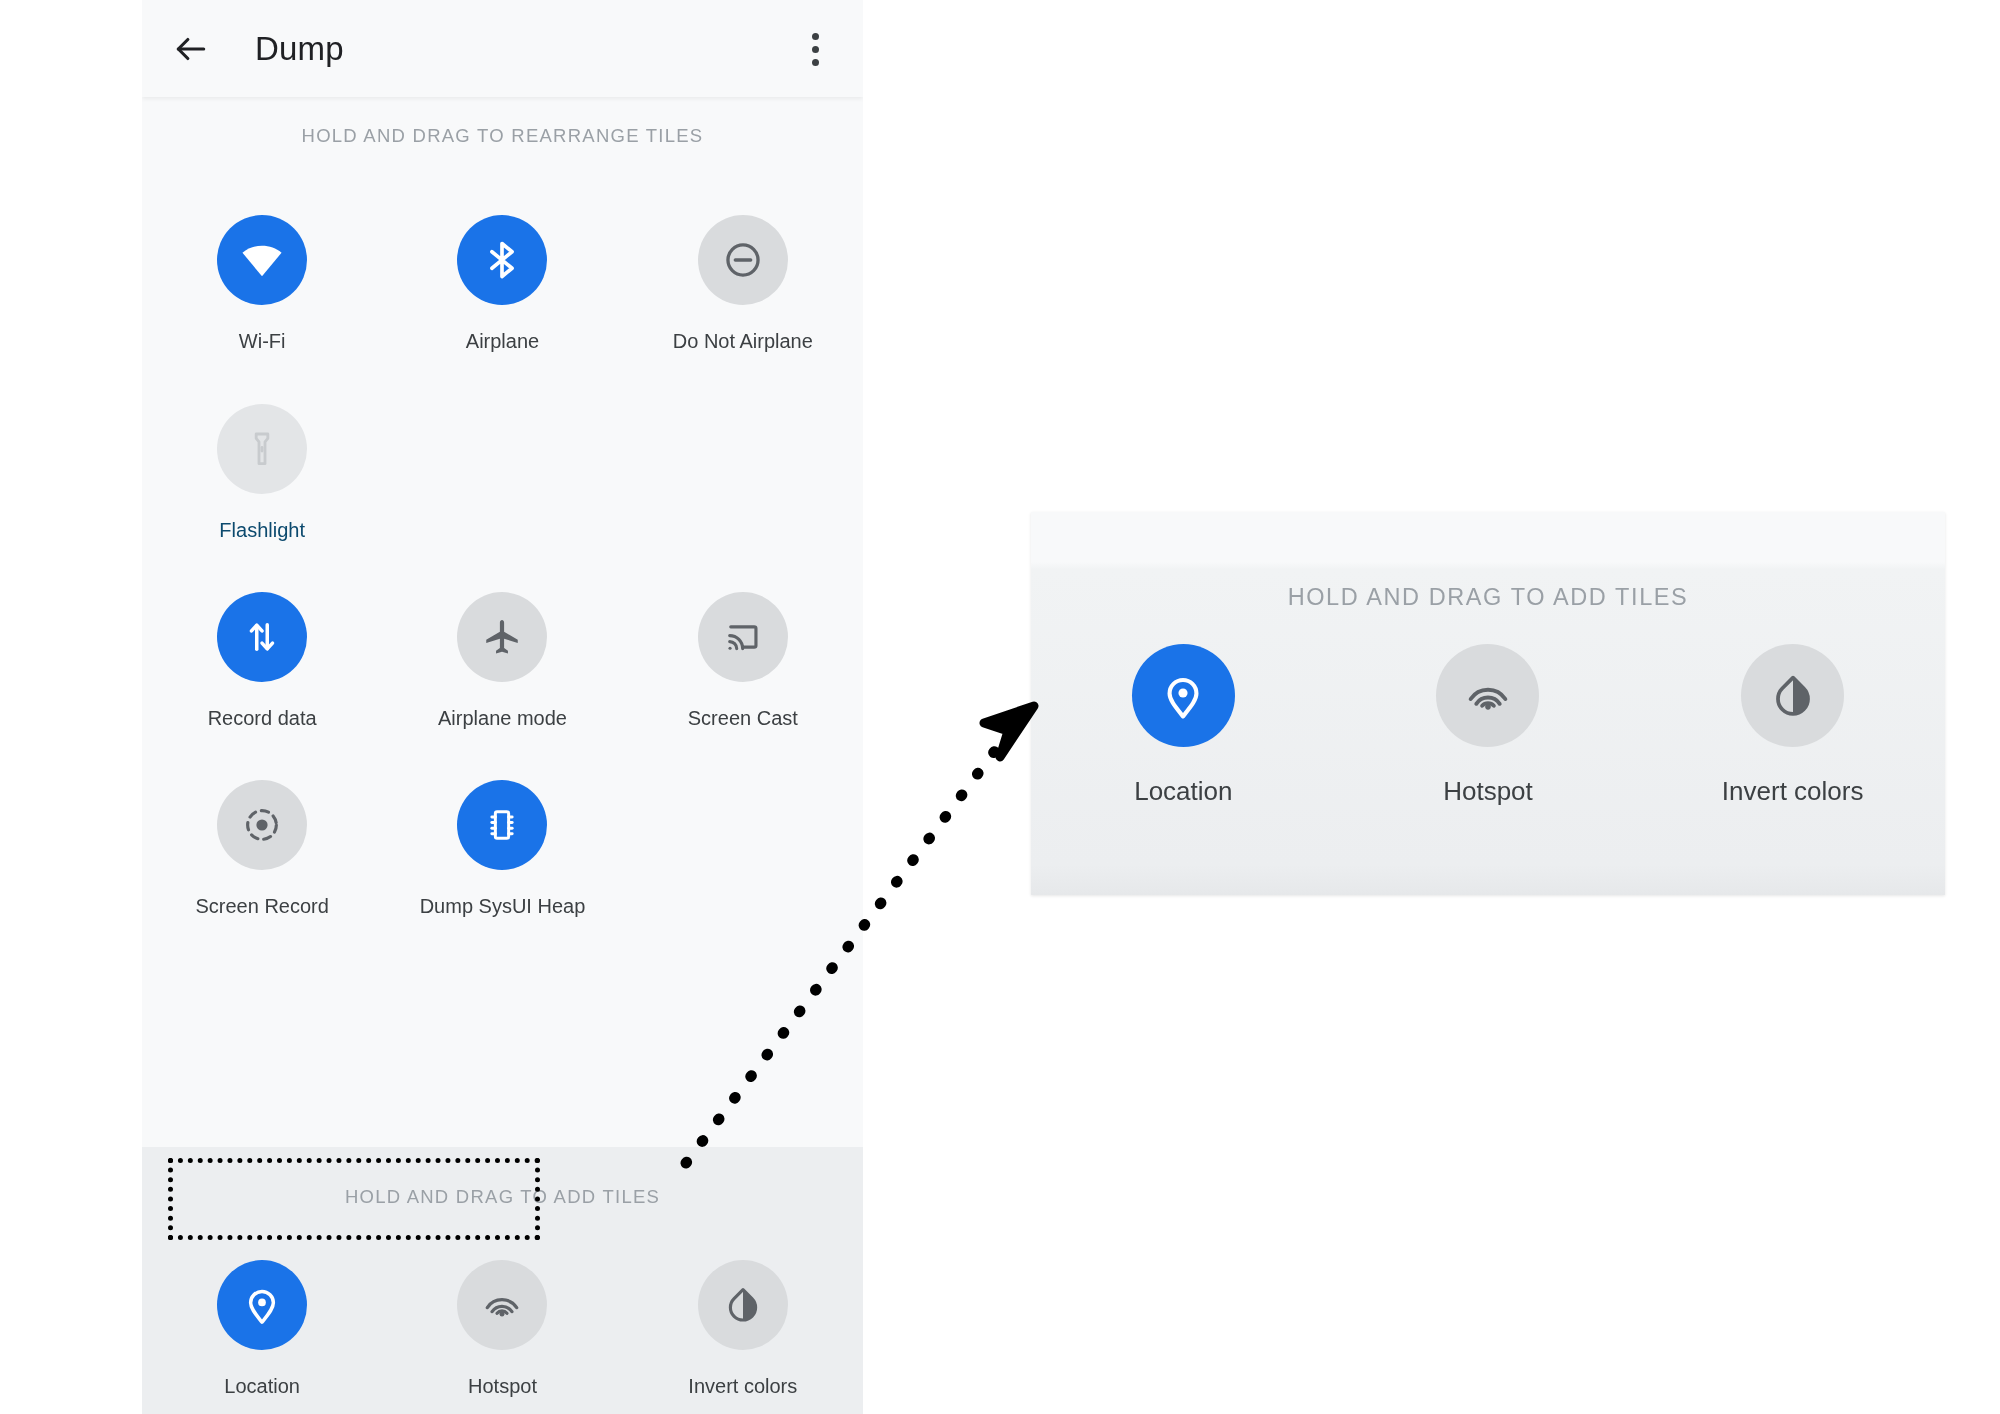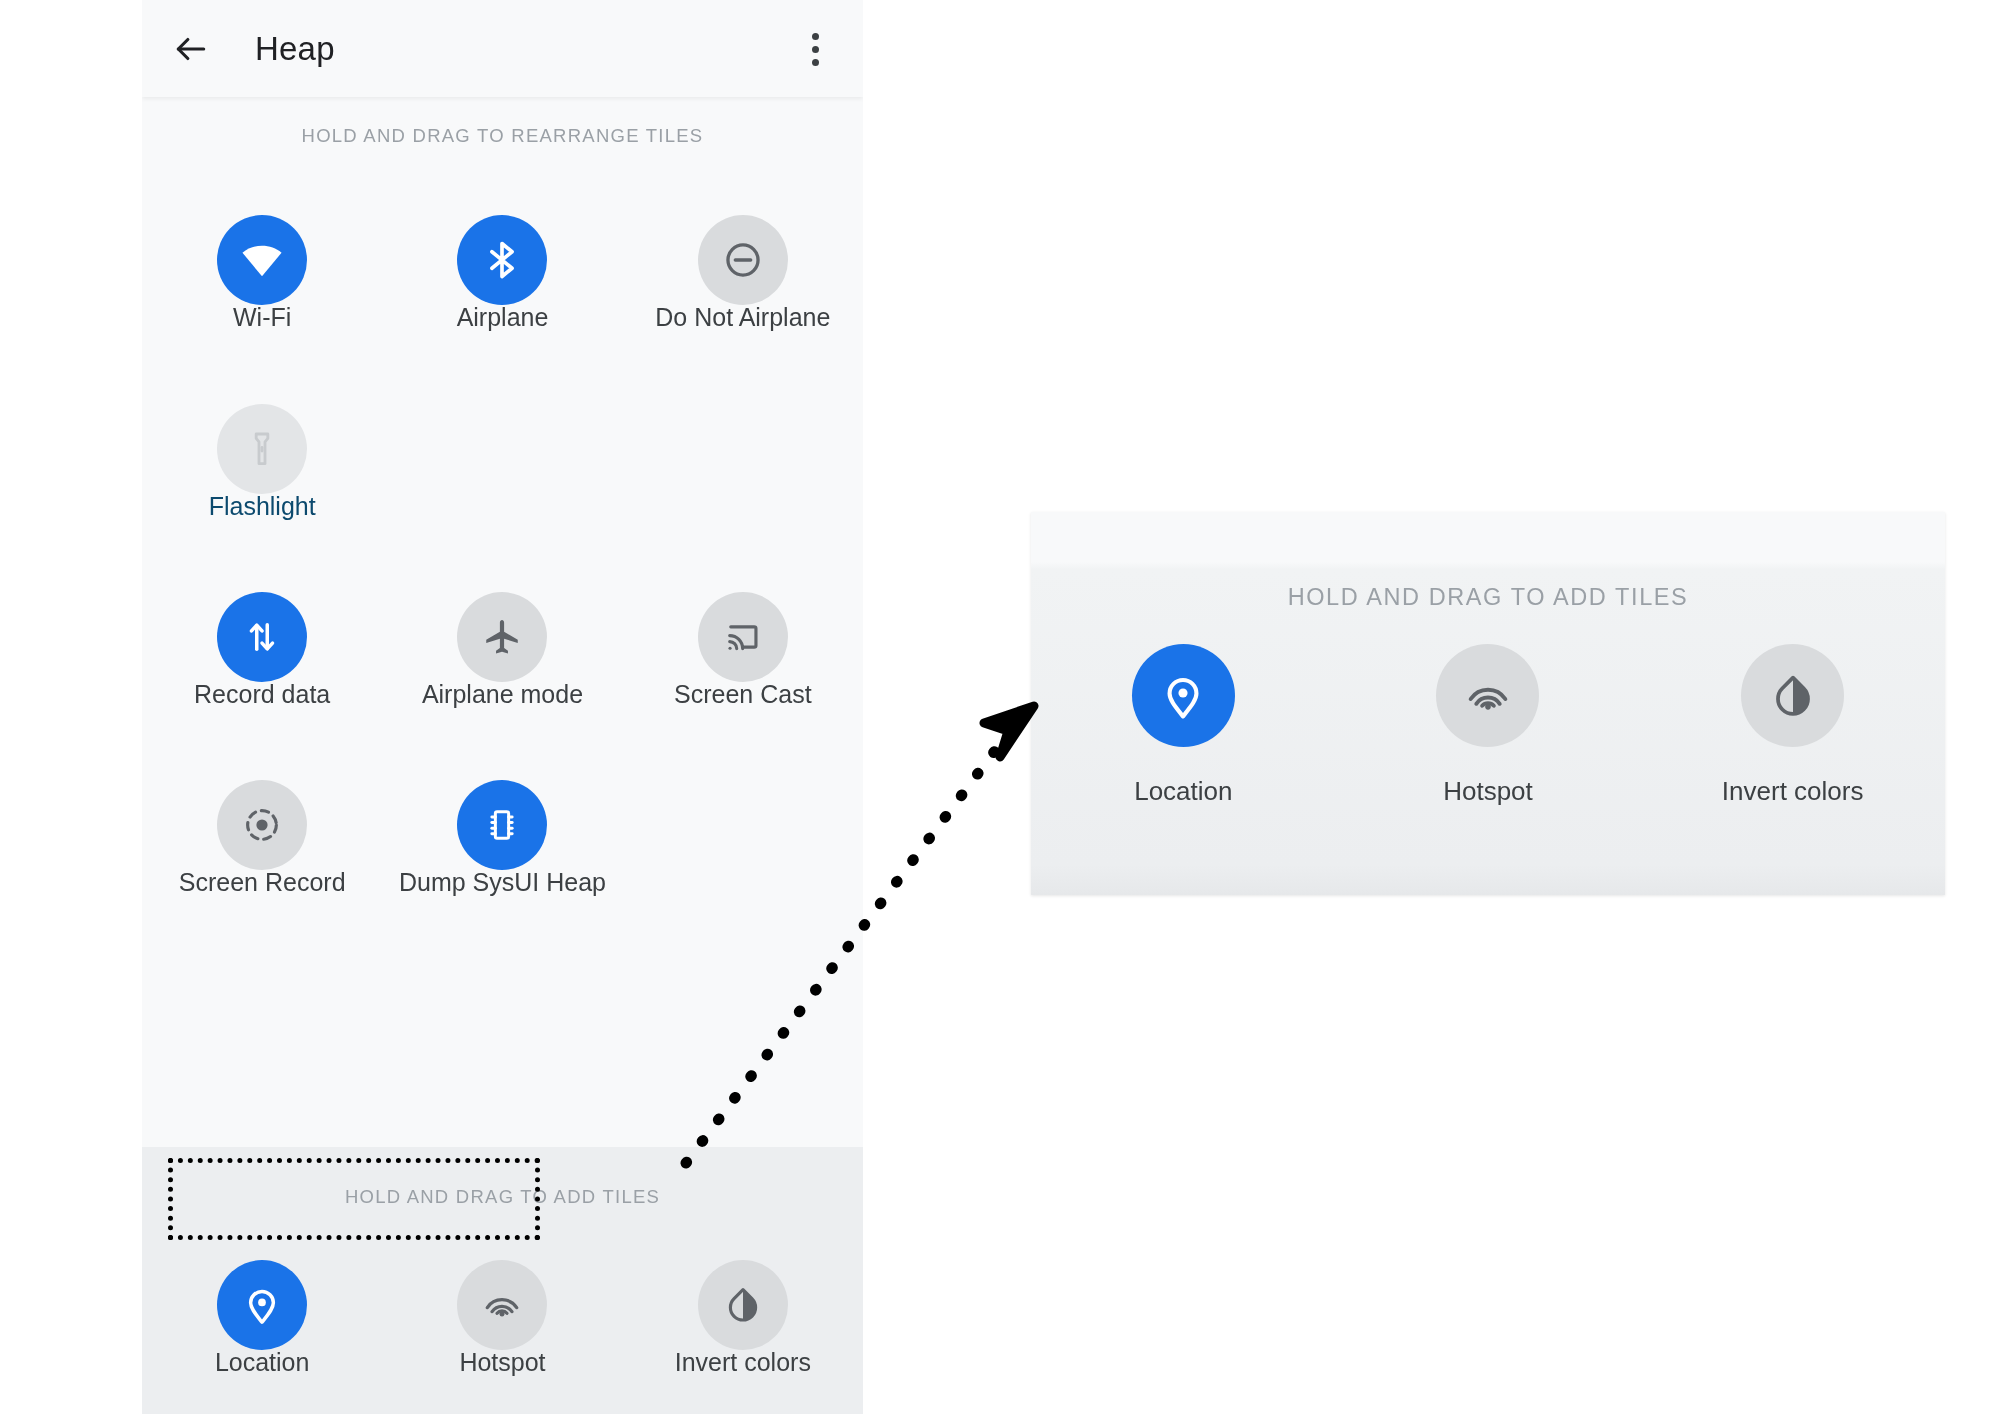--- a/index.html
+++ b/index.html
@@ -126,21 +126,22 @@
     border-radius: 50%;
     display: flex;
     align-items: center;
     justify-content: center;
   }
   .tile-circle.on  { background: #1a73e8; }
   .tile-circle.off { background: #d9dbdd; }
   .tile-circle.disabled { background: #e3e5e7; }
 
   .tile-label {
-    font-size: 25px;
+    margin-top: 24px;
+    font-size: 20px;
     color: #3c4043;
     text-align: center;
     line-height: 24px;
     white-space: nowrap;
   }
   .tile-label.dim { color: #0c4a6e; }
 
   
   #add-section {
     position: absolute;
@@ -222,21 +223,21 @@
 
   <div id="phone-header">
 
     <div id="back-arrow-btn">
       <svg width="38" height="38" viewBox="0 0 24 24" fill="none" stroke="#202124" stroke-width="2" stroke-linecap="round" stroke-linejoin="round">
         <line x1="20" y1="12" x2="4" y2="12"></line>
         <polyline points="10,6 4,12 10,18"></polyline>
       </svg>
     </div>
 
-    <div id="header-title">Heap</div>
+    <div id="header-title">Dump</div>
 
     <div id="overflow-menu-btn">
       <span class="kebab-dot"></span>
       <span class="kebab-dot"></span>
       <span class="kebab-dot"></span>
     </div>
   </div>
 
   <div id="rearrange-section">
 

